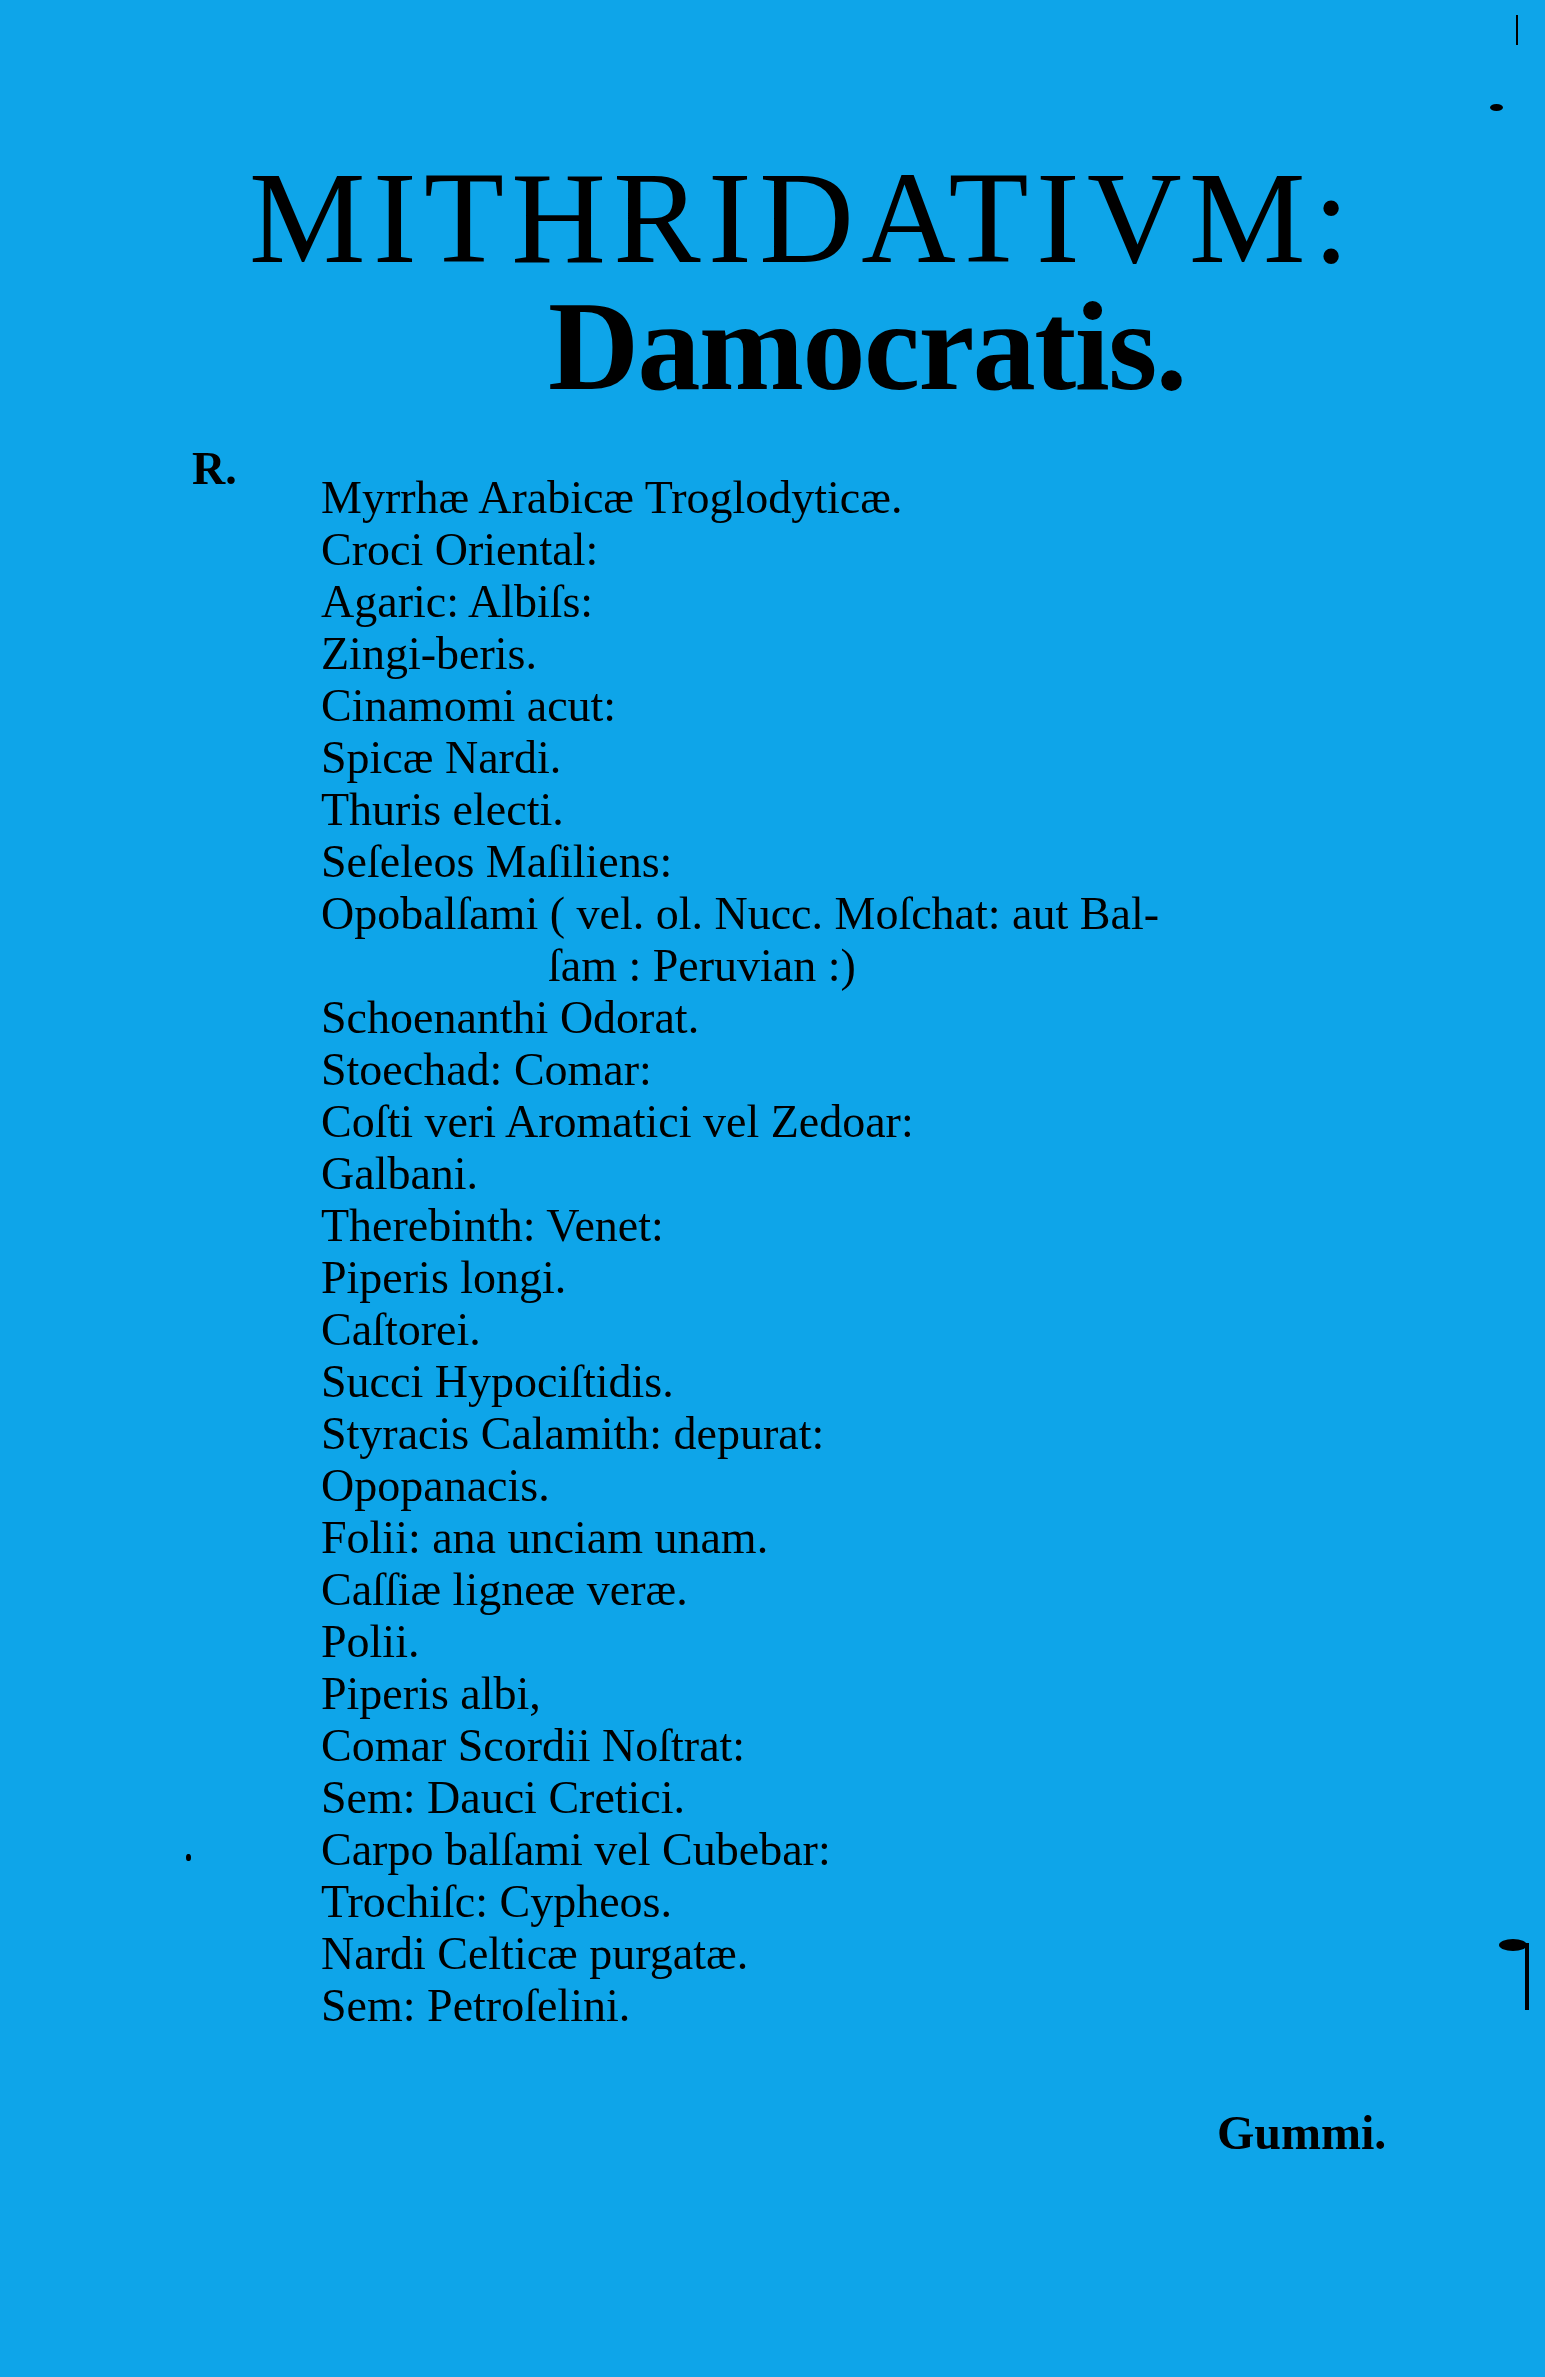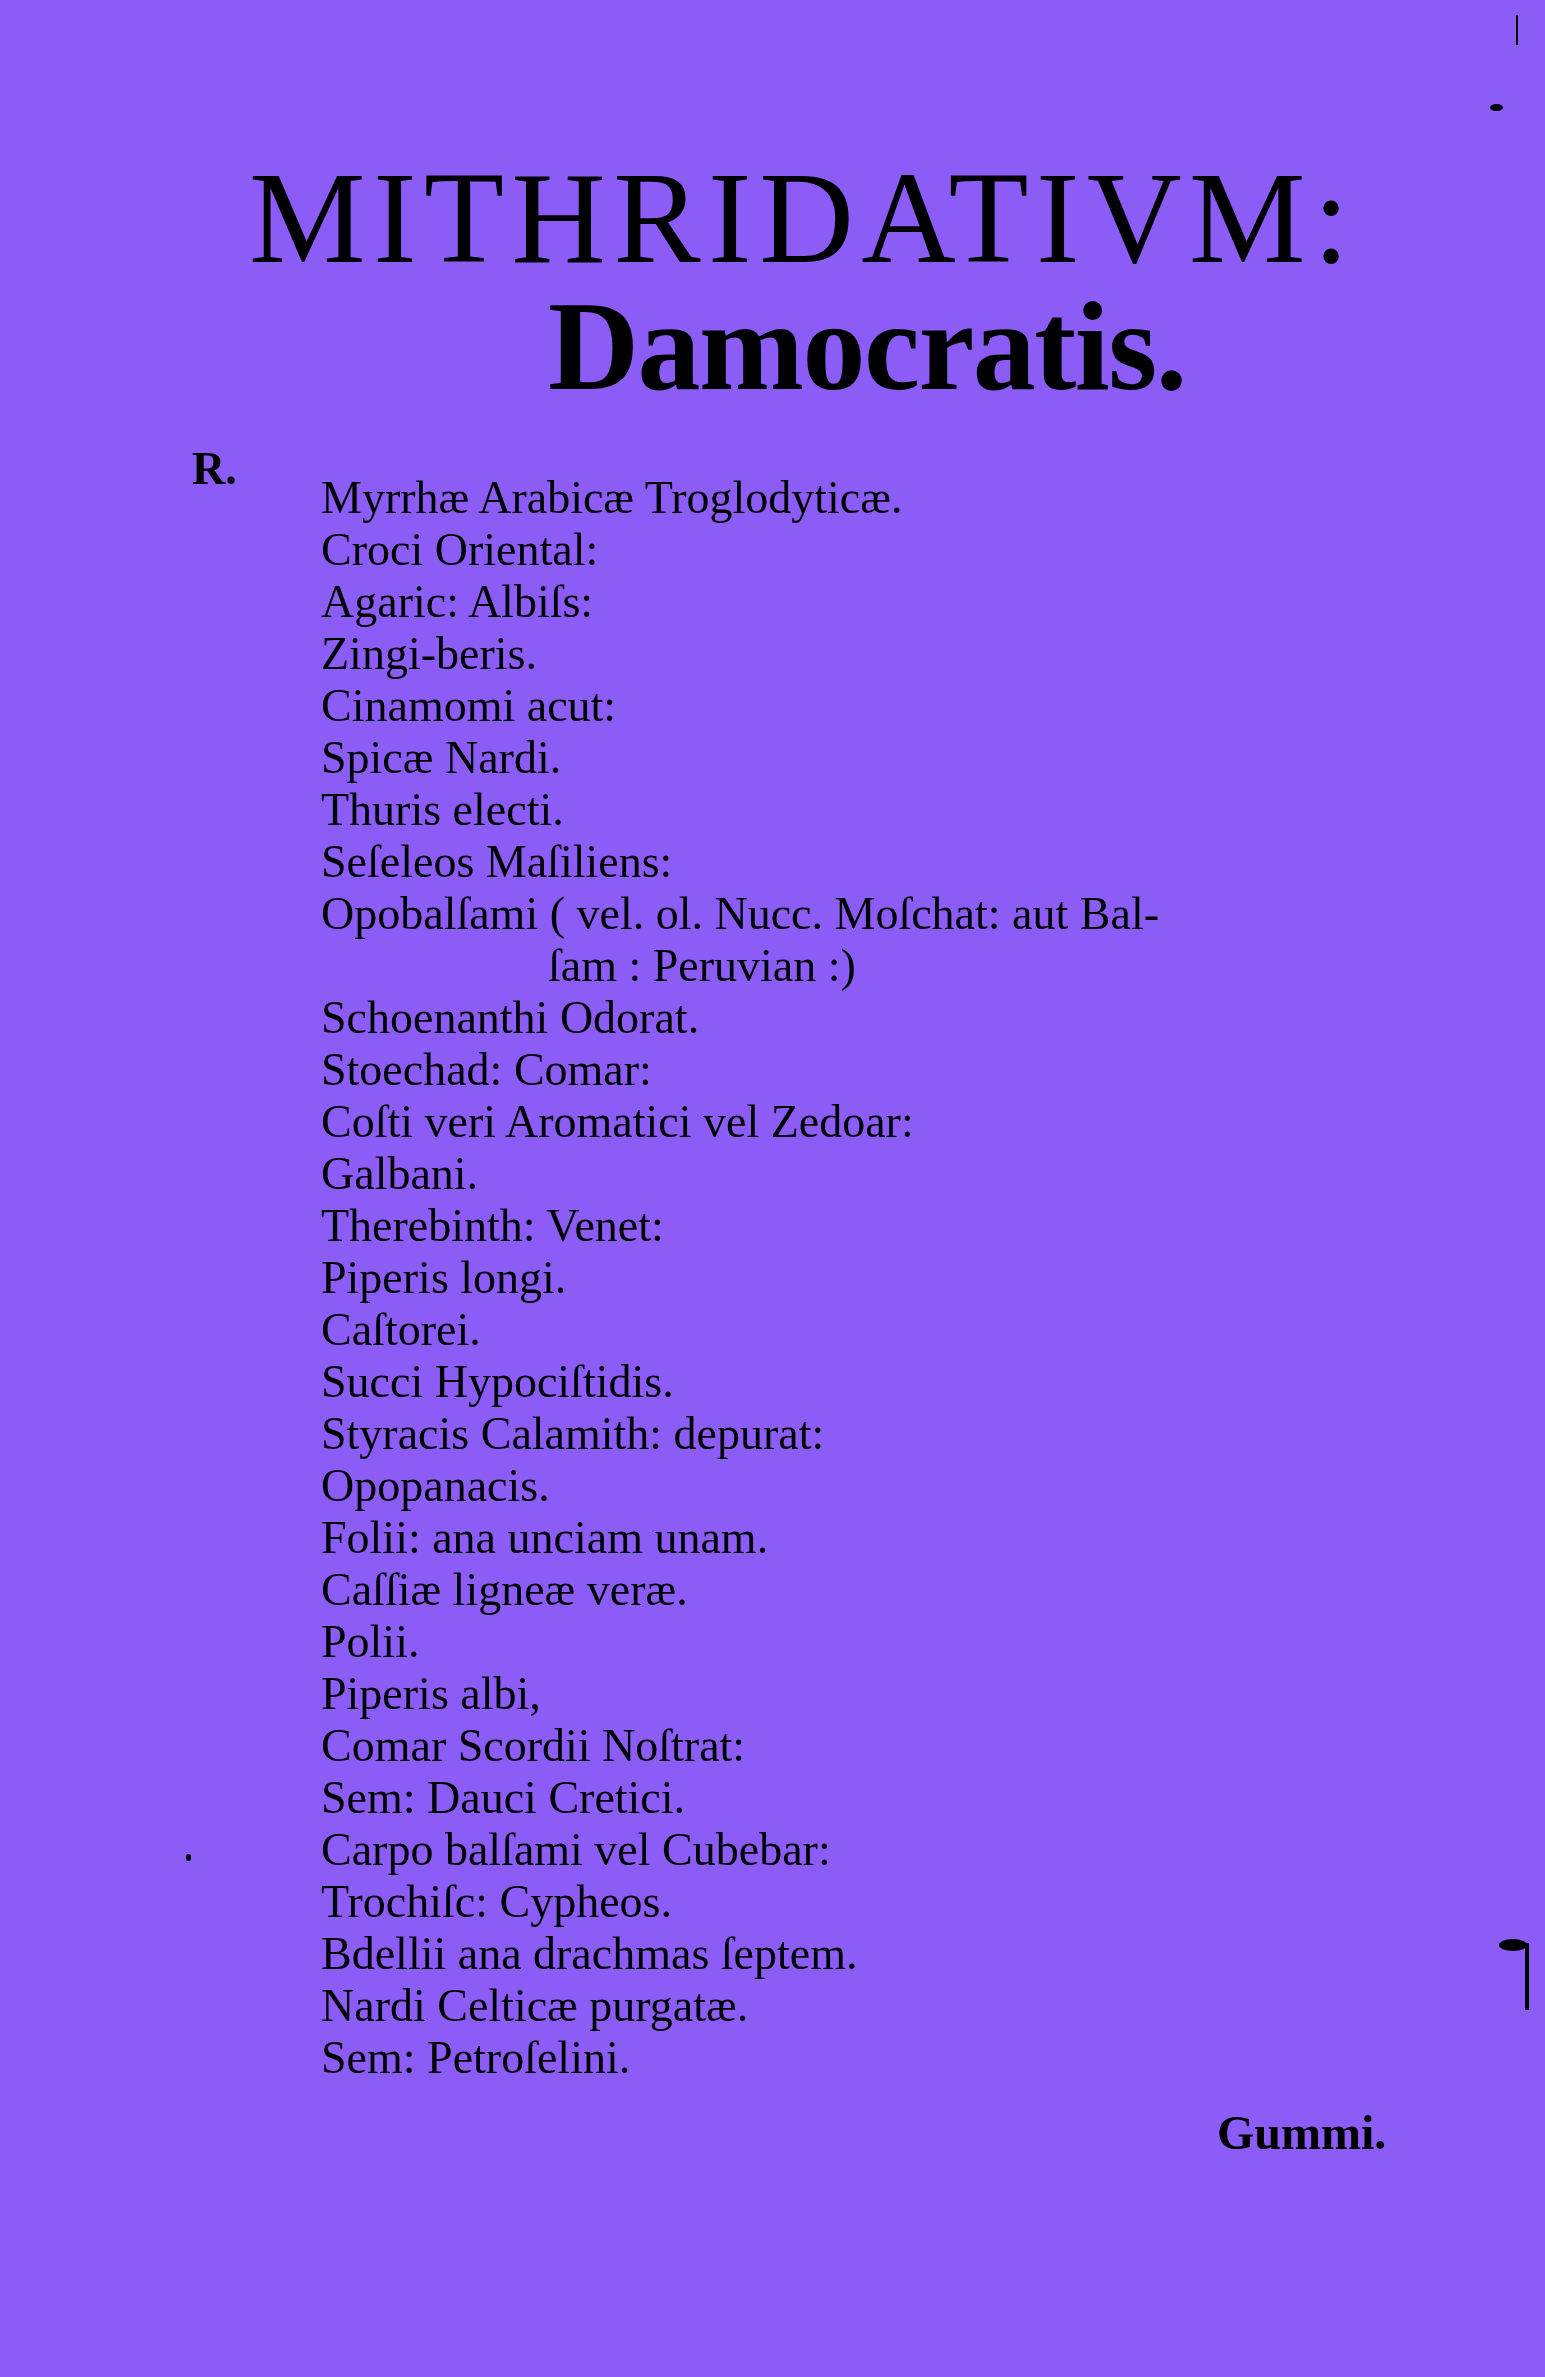--- a/index.html
+++ b/index.html
@@ -12,21 +12,21 @@
     height: 2377px;
     position: relative;
     overflow: hidden;
     font-family: "Liberation Serif", "DejaVu Serif", serif;
     color: #000000;
   }
   .page {
     position: absolute;
     left: 0; top: 0;
     width: 1545px; height: 2377px;
-    background: #8b5cf6;
+    background: #0ea5e9;
   }
   .title {
     position: absolute;
     left: 249px;
     top: 152px;
     width: 1025px;
     font-size: 131px;
     line-height: 131px;
     letter-spacing: 7.4px;
     white-space: nowrap;
@@ -120,21 +120,20 @@
     <li>Styracis Calamith: depurat:</li>
     <li>Opopanacis.</li>
     <li>Folii: ana unciam unam.</li>
     <li>Caſſiæ ligneæ veræ.</li>
     <li>Polii.</li>
     <li>Piperis albi,</li>
     <li>Comar Scordii Noſtrat:</li>
     <li>Sem: Dauci Cretici.</li>
     <li>Carpo balſami vel Cubebar:</li>
     <li>Trochiſc: Cypheos.</li>
-    <li>Bdellii ana drachmas ſeptem.</li>
     <li>Nardi Celticæ purgatæ.</li>
     <li>Sem: Petroſelini.</li>
   </ul>
 
   <div class="gummi">Gummi.</div>
 
   <div class="margin-rule" style="left:1516px; top:15px; width:2.2px; height:30px;"></div>
   <div class="speck" style="left:1490px; top:104px; width:13.4px; height:7.4px;"></div>
   <div class="margin-rule" style="left:1525px; top:1943px; width:3.7px; height:67px;"></div>
   <div class="speck" style="left:1499px; top:1939px; width:28px; height:12px;"></div>

